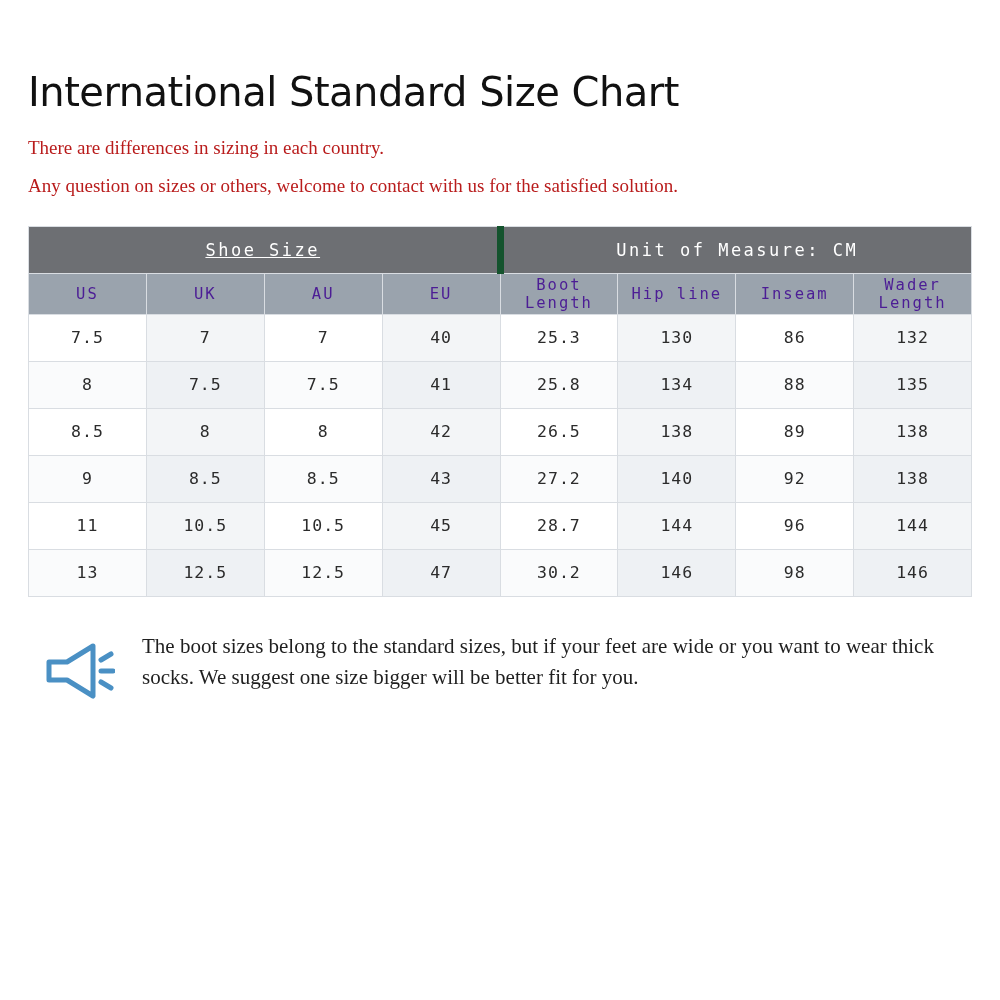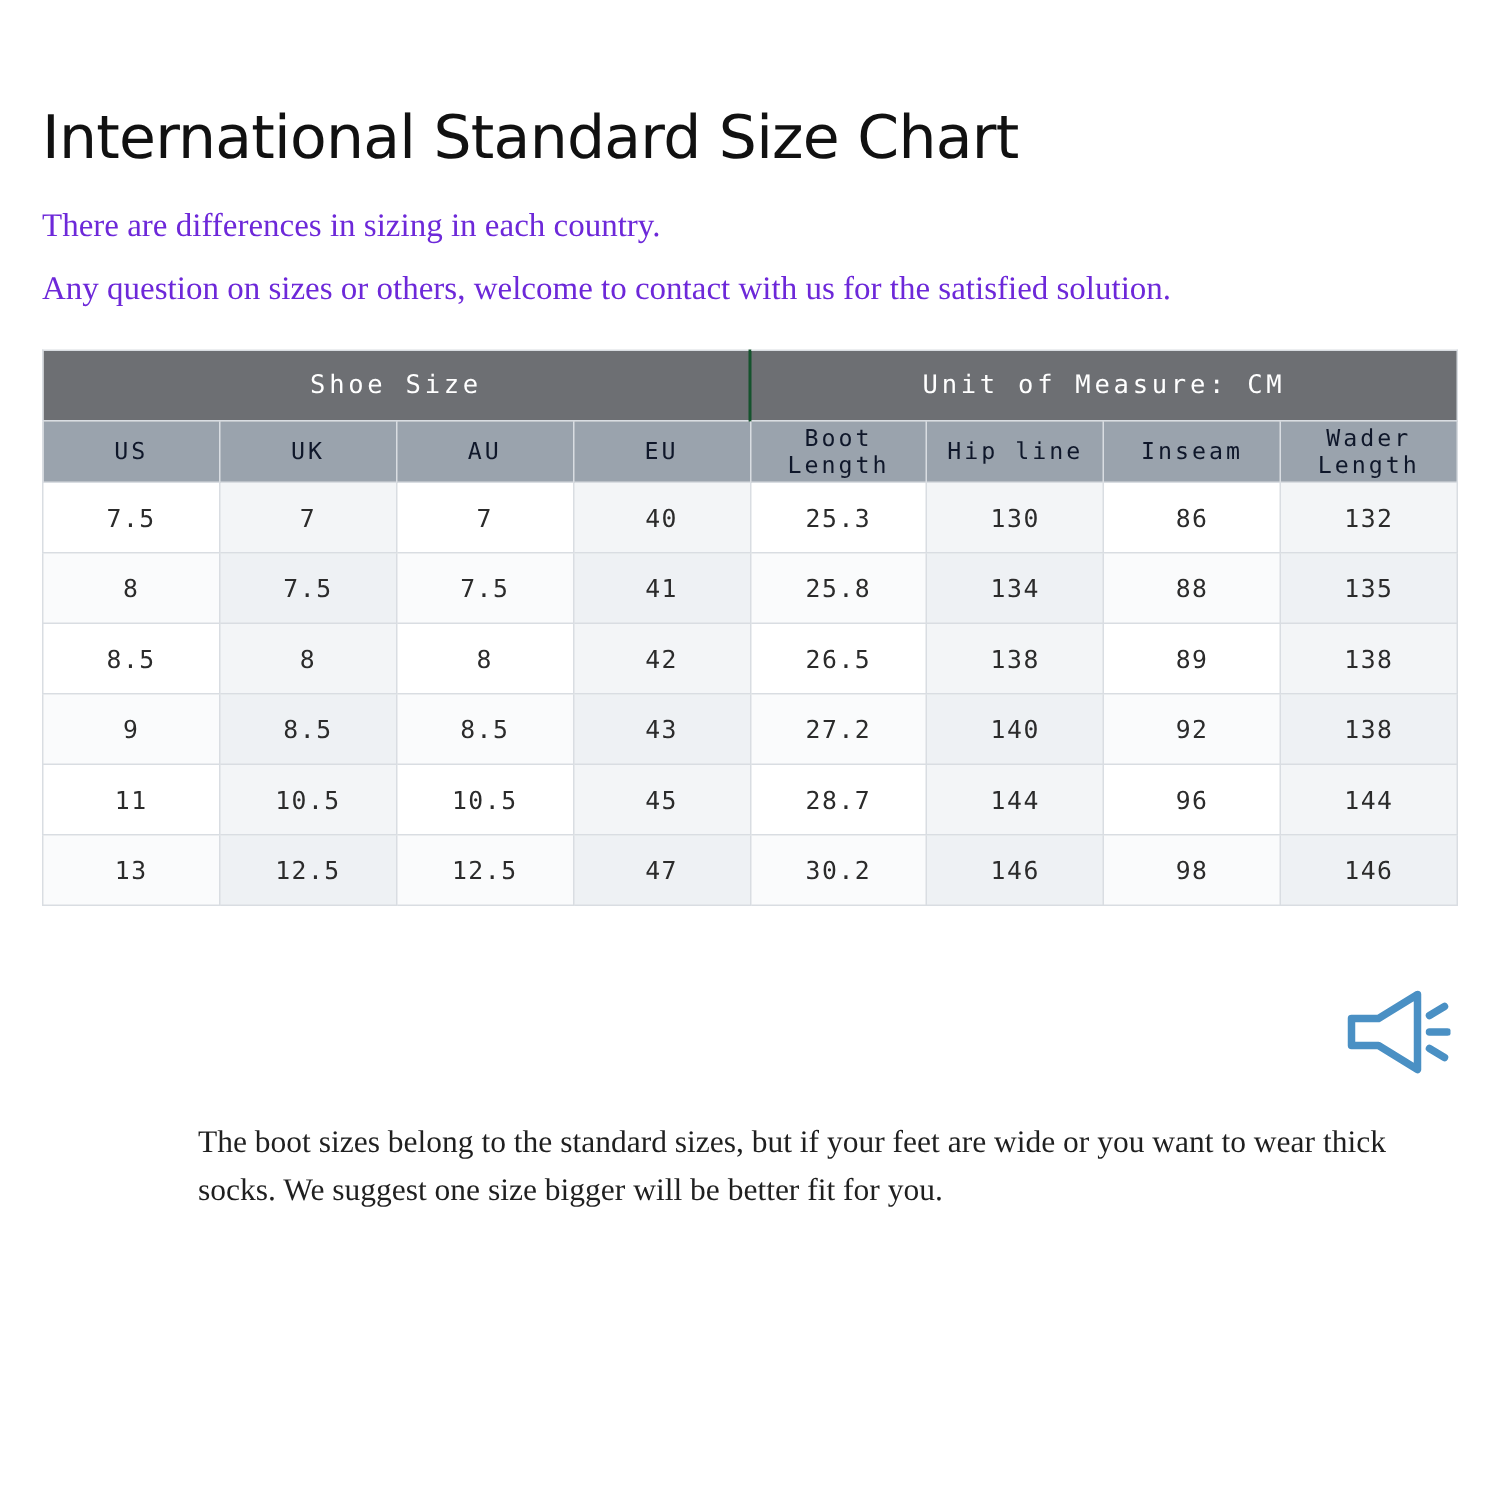--- a/index.html
+++ b/index.html
@@ -25,22 +25,22 @@
     font-family: "DejaVu Sans", sans-serif;
     font-weight: normal;
     font-size: 40px;
     letter-spacing: -0.5px;
     color: #111111;
     margin: 0 0 22px 0;
     line-height: 1.1;
   }
   .subline {
     font-family: "Liberation Serif", serif;
-    font-size: 22px;
-    color: #6d28d9;
+    font-size: 19px;
+    color: #b91c1c;
     margin: 0 0 14px 0;
     line-height: 1.25;
   }
   .table-wrap {
     margin-top: 28px;
   }
   table.size-chart {
     border-collapse: collapse;
     width: 944px;
     table-layout: fixed;
@@ -55,25 +55,26 @@
   .group-head td {
     background: #6d6f73;
     color: #ffffff;
     height: 46px;
     font-size: 17px;
     letter-spacing: 2.5px;
     font-weight: normal;
     border: none;
   }
   .group-head td.left-group {
-    border-right: 2px solid #14532d;
+    border-right: 7px solid #14532d;
+    text-decoration: underline;
   }
   .sub-head td {
     background: #9aa3ad;
-    color: #0f172a;
+    color: #4c1d95;
     height: 40px;
     font-size: 15.5px;
     letter-spacing: 2px;
     border: 1px solid #aab2bb;
     font-weight: normal;
   }
   tbody tr td {
     height: 46px;
     font-size: 16.5px;
     color: #2b2b2b;
@@ -83,26 +84,25 @@
   tbody tr td.shade {
     background: #f3f5f7;
   }
   tbody tr:nth-child(even) td {
     background: #fafbfc;
   }
   tbody tr:nth-child(even) td.shade {
     background: #eef1f4;
   }
   .note {
-    margin-top: 44px;
+    margin-top: 34px;
     display: flex;
-    align-items: flex-end;
+    align-items: flex-start;
     gap: 22px;
     padding-left: 4px;
-    flex-direction: column;
   }
   .note-icon {
     flex: 0 0 auto;
     width: 88px;
     height: 72px;
     display: flex;
     align-items: center;
     justify-content: center;
     margin-top: 4px;
   }

